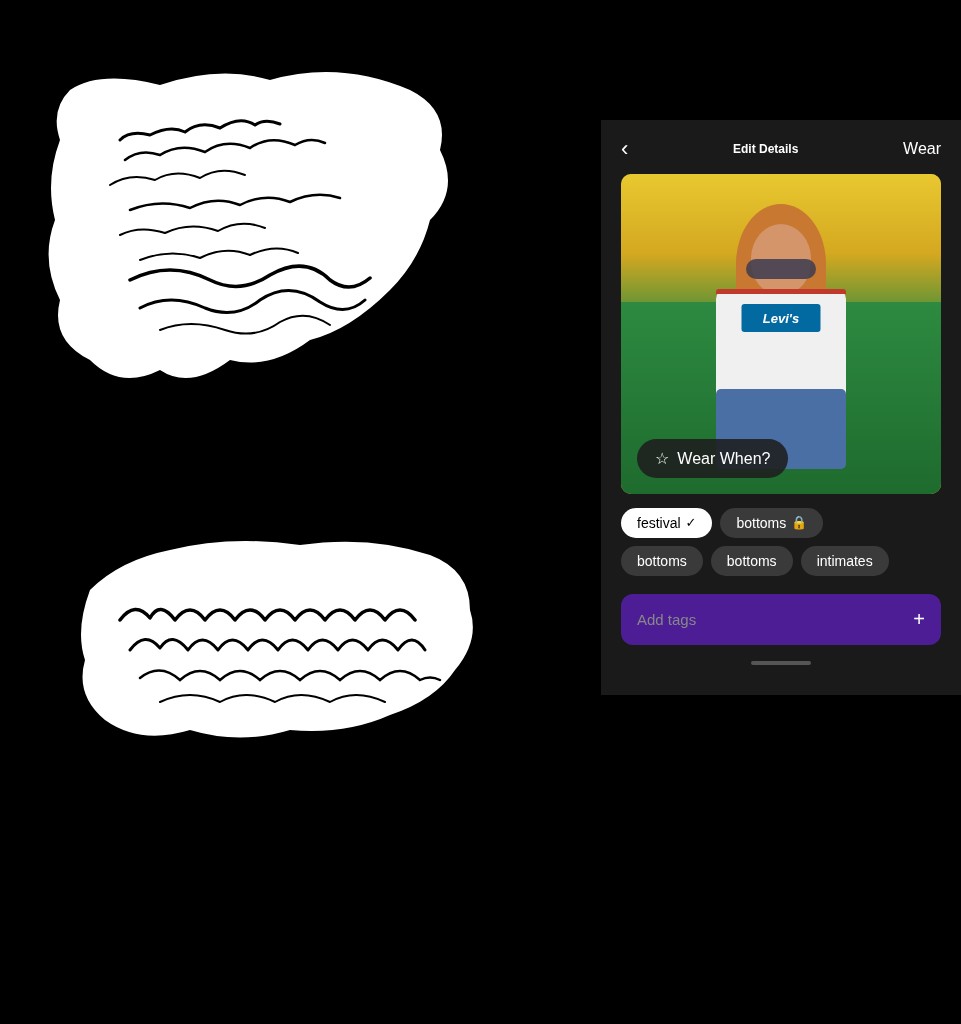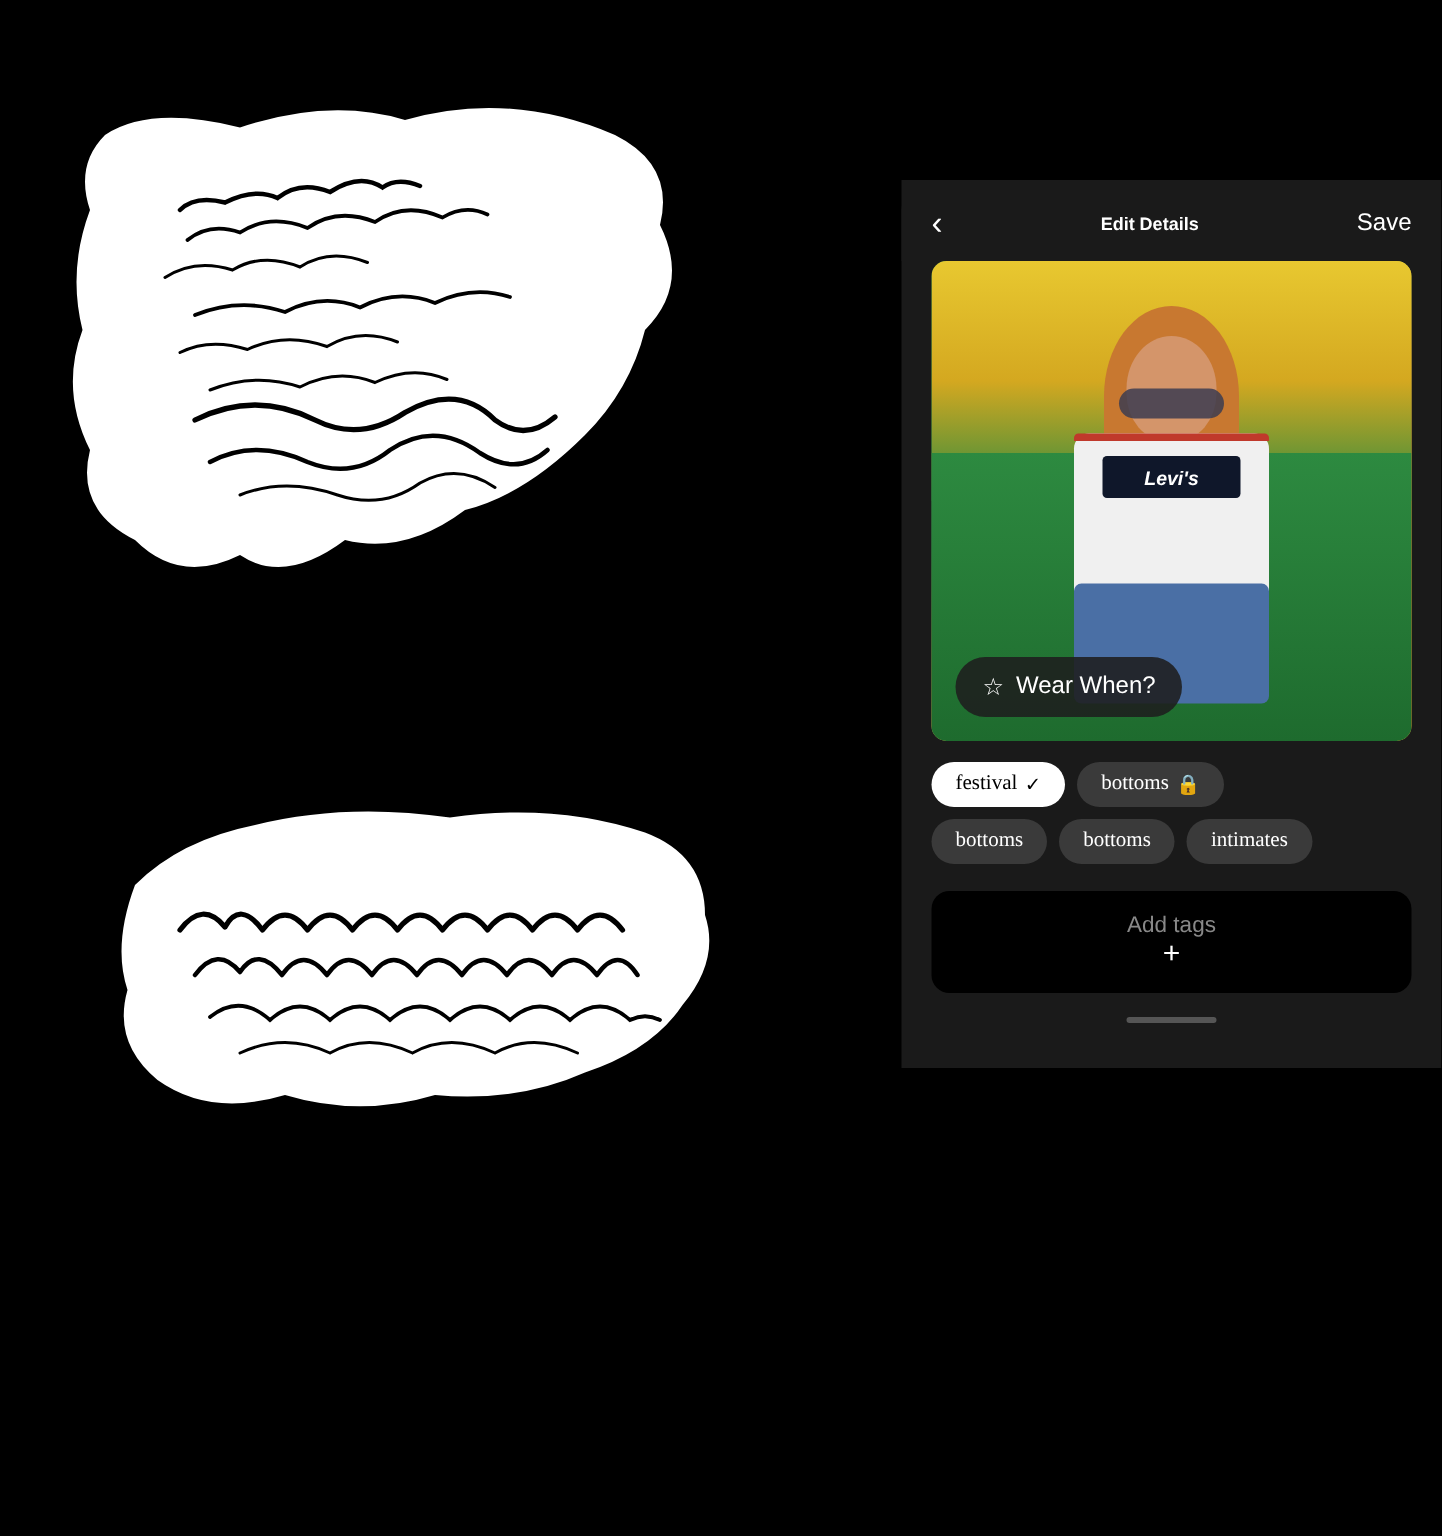--- a/index.html
+++ b/index.html
@@ -178,23 +178,23 @@
       height: 110px;
       background: #f0f0f0;
       border-radius: 10px 10px 0 0;
     }
 
     .shirt-logo {
       position: absolute;
       top: 15px;
       left: 50%;
       transform: translateX(-50%);
-      width: 92px;
+      width: 79px;
       height: 28px;
-      background: #0f172a;
+      background: #0369a1;
       border-radius: 3px;
       display: flex;
       align-items: center;
       justify-content: center;
       color: #fff;
       font-size: 13px;
       font-weight: 800;
       font-style: italic;
     }
 
@@ -261,50 +261,48 @@
 
     .tag {
       background: #3a3a3a;
       color: #fff;
       border-radius: 20px;
       padding: 7px 16px;
       font-size: 14px;
       font-weight: 400;
       cursor: pointer;
       display: flex;
-      align-items: flex-end;
+      align-items: flex-start;
       gap: 5px;
       border: none;
-      font-family: Liberation Serif, serif;
     }
 
     .tag.active {
       background: #fff;
       color: #000;
     }
 
     .tag-check {
       font-size: 13px;
     }
 
     .tag-lock {
       font-size: 13px;
     }
 
     
     .add-tags-row {
       margin: 18px 20px 0;
-      background: #000000;
+      background: #4c1d95;
       border-radius: 12px;
       padding: 14px 16px;
       display: flex;
       align-items: center;
       justify-content: space-between;
       cursor: pointer;
-      flex-direction: column;
     }
 
     .add-tags-text {
       color: #888;
       font-size: 15px;
     }
 
     .add-tags-plus {
       color: #fff;
       font-size: 20px;
@@ -350,21 +348,21 @@
     <path d="M60,148 Q80,132 100,150 Q120,132 140,150 Q160,132 180,150 Q200,132 220,150 Q240,132 260,150 Q280,132 300,150 Q320,132 340,150 Q350,145 360,150" stroke="black" stroke-width="2.5" fill="none" stroke-linecap="round"></path>
     <path d="M80,172 Q110,158 140,172 Q165,158 195,172 Q220,158 250,172 Q275,158 305,172" stroke="black" stroke-width="2" fill="none" stroke-linecap="round"></path>
   </svg>
 </div>
 
 <div class="phone-panel">
 
   <div class="panel-header">
     <button class="back-btn">‹</button>
     <span class="header-title">Edit Details</span>
-    <button class="save-btn">Save</button>
+    <button class="save-btn">Wear</button>
   </div>
 
   <div class="photo-container">
     <div class="photo-bg">
       <div class="flowers-bg"></div>
       <div class="grass-bg"></div>
       <div class="person-figure">
         <div class="hair"></div>
         <div class="face">
           <div class="sunglasses"></div>

